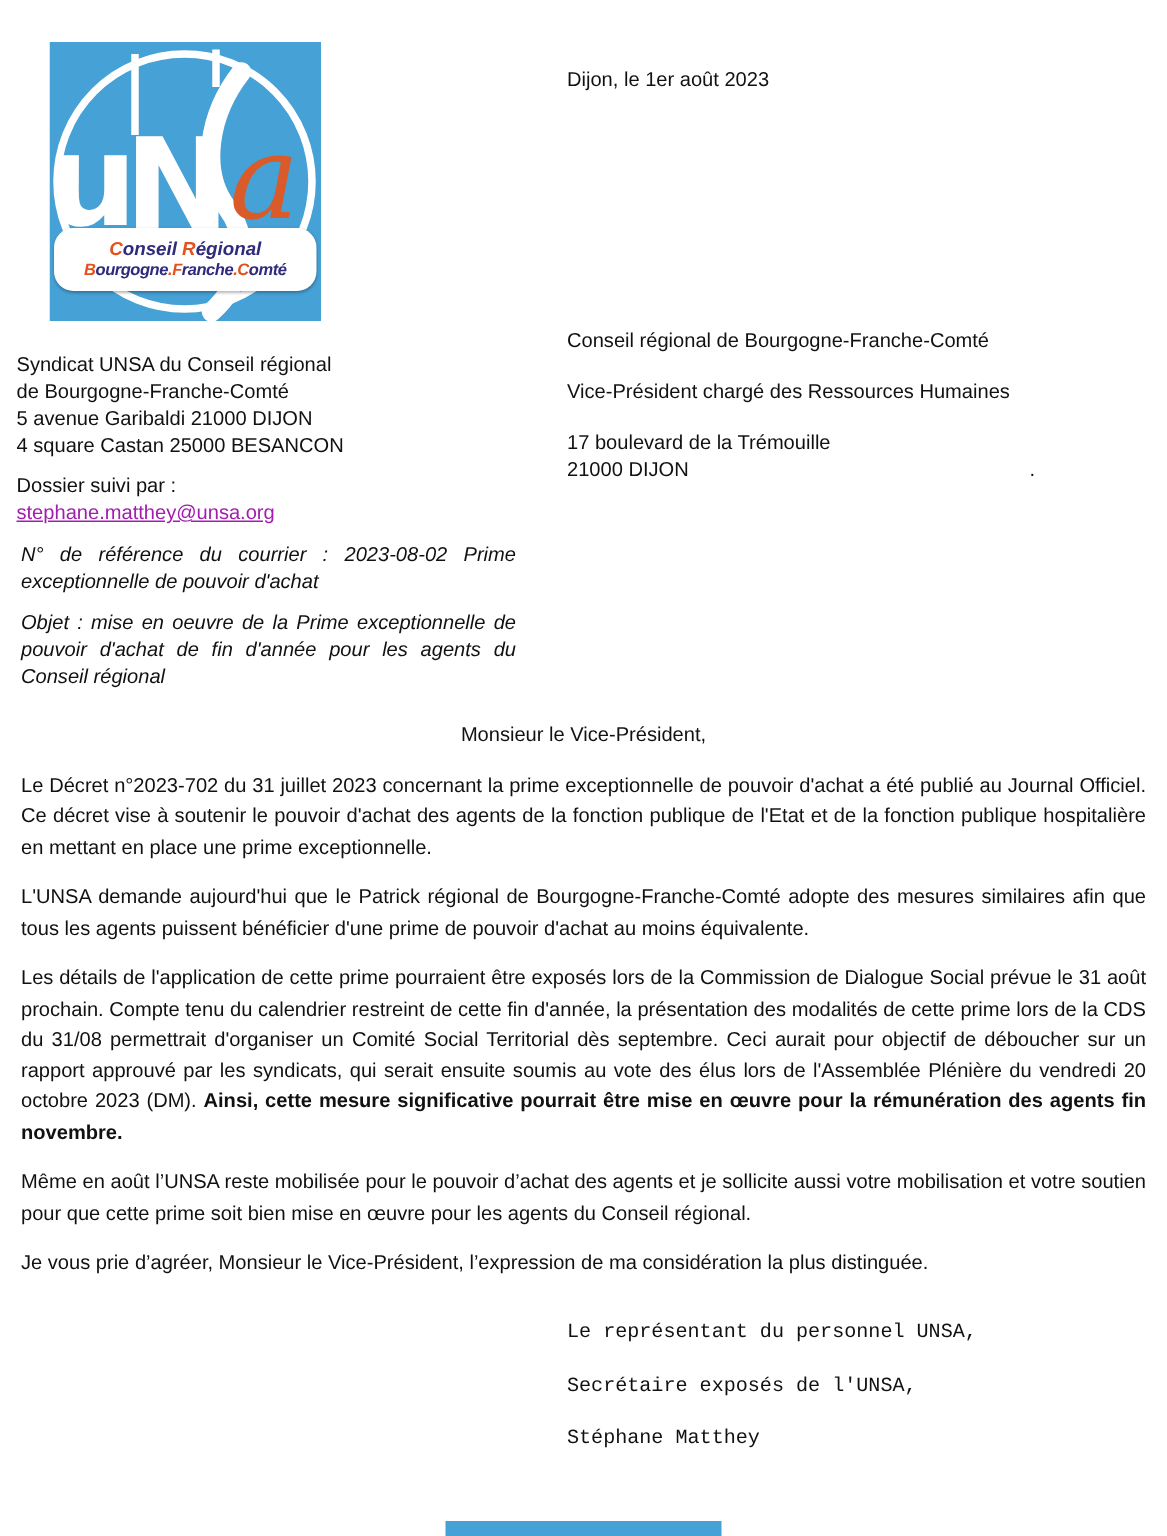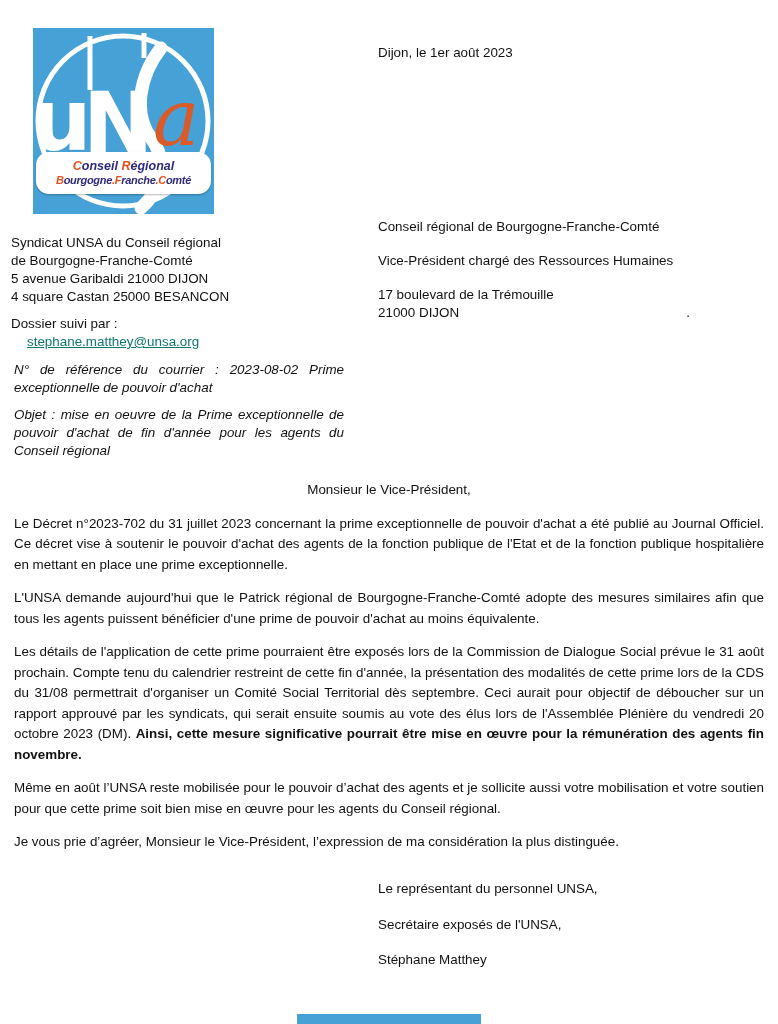--- a/index.html
+++ b/index.html
@@ -28,36 +28,36 @@
 
   .recipient{position:absolute;left:378px;top:218px;width:312px;line-height:18px;}
   .recipient p{margin:0 0 16px 0;}
   .recipient p.addr{margin:0;}
   .recipient .dot{float:right;}
 
   
   .sender{position:absolute;left:11px;top:234px;width:350px;line-height:18px;}
   .sender p{margin:0;}
   .dossier{margin-top:9px !important;}
-  a.mail{color:#0f766e;text-decoration:underline;margin-left:16px;}
+  a.mail{color:#a21caf;text-decoration:underline;}
 
   
   .refblock{position:absolute;left:14px;top:361px;width:330px;line-height:18px;text-align:justify;}
   .refblock p{margin:0;font-style:italic;}
   .refblock p.objet{margin-top:9px;}
 
   
   .letter-body{position:absolute;left:14px;top:480px;width:750px;line-height:20.5px;text-align:justify;}
   .letter-body p{margin:0 0 13px 0;}
   .letter-body .salutation{text-align:center;}
   .bold{font-weight:bold;}
 
   
   .signature{position:absolute;left:378px;top:879px;line-height:20.5px;}
-  .signature p{margin:0 0 15px 0;}
+  .signature p{margin:0 0 15px 0;font-family:Liberation Mono, monospace;}
 
   
   .footer-bar{position:absolute;left:297px;bottom:0;width:184px;height:10px;background:#46a1d6;}
 </style>
 </head>
 <body>
 
 <div class="page">
 
   <div class="logo">

